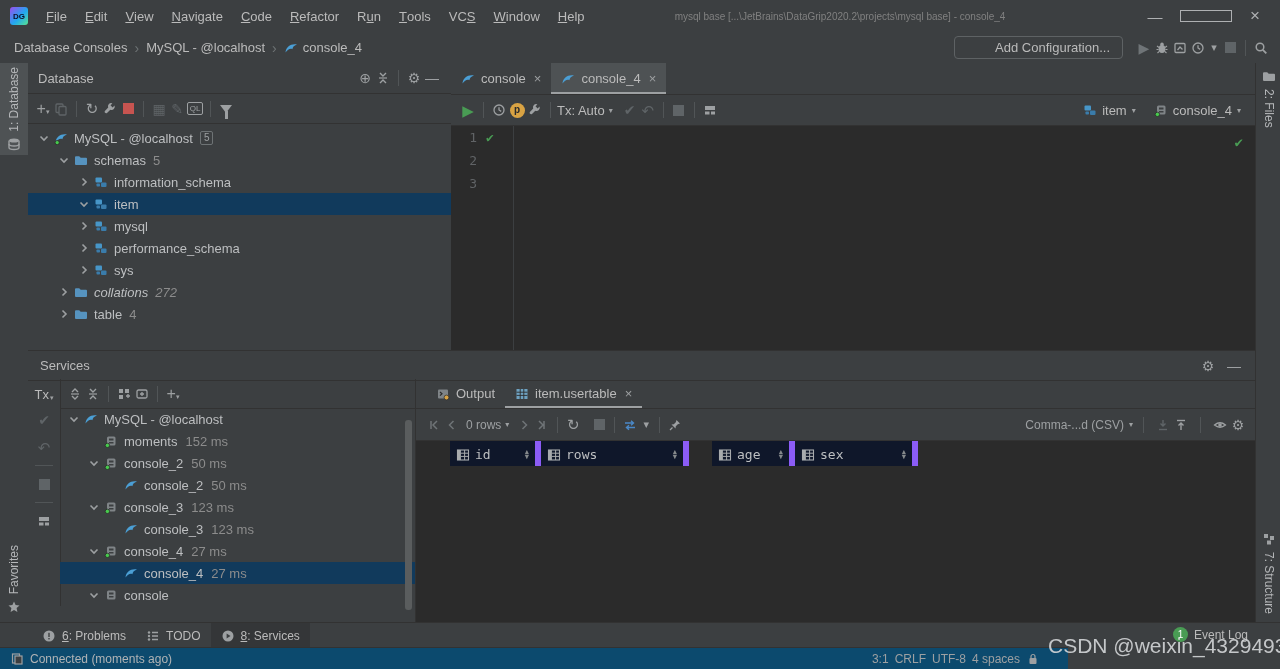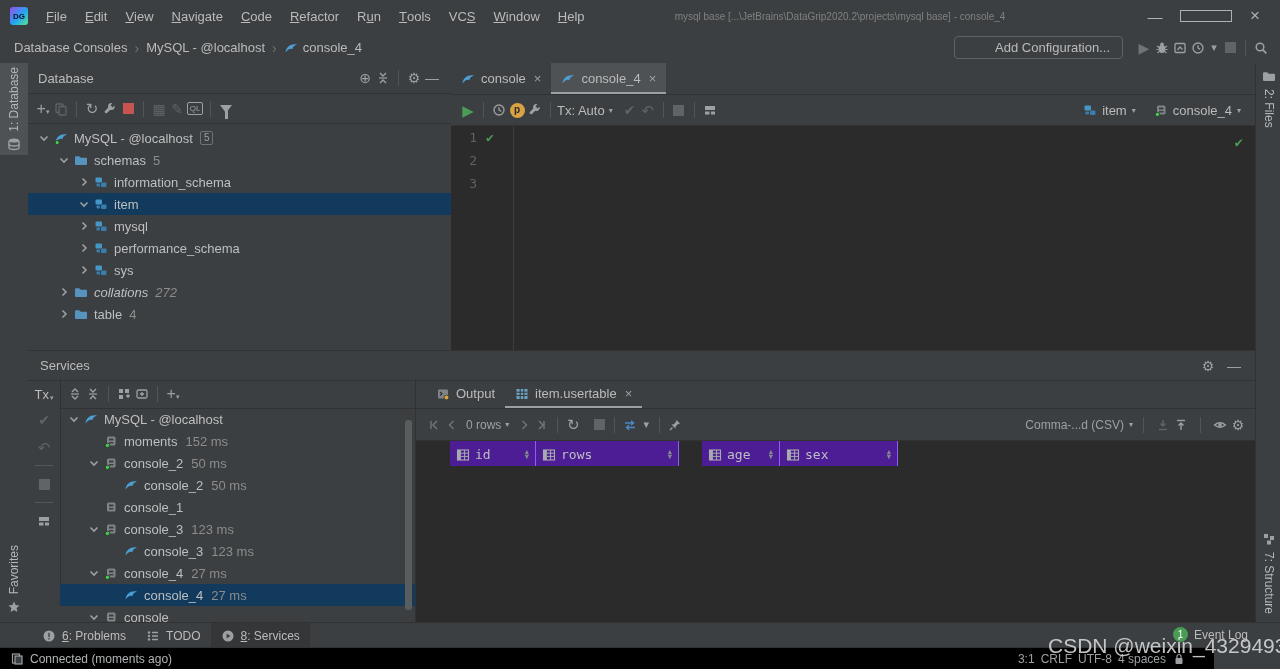--- a/index.html
+++ b/index.html
@@ -85,35 +85,35 @@
   #svc-scroll{position:absolute;left:377px;top:70px;width:7px;height:190px;background:#5a5d5e;border-radius:3px;}
   #svc-divider{position:absolute;left:387px;top:29px;width:1px;bottom:0;background:#323232;}
   
   #out-area{position:absolute;left:388px;top:29px;right:0;bottom:0;}
   #out-tabs{height:29px;display:flex;align-items:center;padding-left:10px;border-bottom:1px solid #323232;}
   .otab{display:flex;align-items:center;gap:6px;padding:0 10px;height:100%;position:relative;color:#bbbbbb;}
   .otab.active::after{content:"";position:absolute;left:0;right:0;bottom:0;height:2px;background:#9da0a2;}
   #grid-toolbar{height:31px;display:flex;align-items:center;padding:0 8px;border-bottom:1px solid #323232;}
   #grid-head{height:27px;background:#2b2b2b;display:flex;}
   .gh-gutter{width:34px;background:#2b2b2b;}
-  .gh-cell{background:#4c1d95;border-right:1px solid #8b5cf6;display:flex;align-items:center;
+  .gh-cell{background:#0f172a;border-right:6px solid #8b5cf6;display:flex;align-items:center;
            padding:0 6px;font-family:"DejaVu Sans Mono",monospace;font-size:13px;color:#bdbfc1;gap:5px;}
   .gh-gap{width:23px;background:#2b2b2b;}
   #grid-body{position:absolute;left:0;top:87px;right:0;bottom:0;background:#2b2b2b;}
   .sort{display:flex;flex-direction:column;margin-left:auto;color:#85898b;font-size:7px;line-height:5px;}
   
   #toolwin-bar{left:0;top:622px;width:1280px;height:25px;background:#3c3f41;border-top:1px solid #323232;
                display:flex;align-items:flex-start;}
   .tw-tab{display:flex;align-items:center;gap:6px;padding:0 10px;height:100%;color:#bbbbbb;font-size:12px;}
   .tw-tab u{text-decoration:underline;}
   .tw-tab.active{background:#343638;}
   #event-log{position:absolute;right:32px;top:622px;height:25px;display:flex;align-items:center;gap:6px;font-size:12px;}
   .evt-count{width:15px;height:15px;border-radius:50%;background:#499c54;color:#fff;font-size:10px;
              display:flex;align-items:center;justify-content:center;}
-  #statusbar{left:0;top:647px;width:1214px;height:22px;background:#000000;border-top:1px solid #323232;
+  #statusbar{left:0;top:647px;width:1068px;height:22px;background:#0c4a6e;border-top:1px solid #323232;
              display:flex;align-items:center;font-size:12px;color:#9da0a2;}
   #status-right{position:absolute;right:28px;top:0;height:22px;display:flex;align-items:center;gap:6px;}
   #watermark{left:1048px;top:634px;font-size:21px;color:rgba(208,211,213,.92);z-index:60;white-space:nowrap;}
   
   .sq{display:inline-block;width:11px;height:11px;background:#5f6467;}
   .sq.red{background:#c75450;}
   .funnel{width:0;height:0;border-left:6px solid transparent;border-right:6px solid transparent;
           border-top:8px solid #9da0a2;position:relative;}
   .funnel::after{content:"";position:absolute;left:-1.5px;top:-2px;width:3px;height:8px;background:#9da0a2;}
   .ql{border:1px solid #9da0a2;border-radius:2px;color:#9da0a2;font-size:8px;padding:0 2px;line-height:11px;}
@@ -635,31 +635,20 @@
           <span class="expander"></span>
           <span class="ticon">
             <svg width="14" height="14" viewBox="0 0 14 14">
               <path d="M1.5 11.5 C2 5.5 7 2.2 13 3.4 C9.7 4.6 8.6 6.2 8.4 8.2 C6.3 7 3.6 8.6 1.5 11.5 Z" fill="#4b9fd5"></path>
             </svg>
           </span>
           <span class="tlabel">console_2</span>
           <span class="ttime">50 ms</span>
         </div>
         <div class="tree-row" style="padding-left: 26px;">
-          <span class="expander"></span>
-          <span class="ticon">
-            <svg width="14" height="14" viewBox="0 0 14 14">
-              <rect x="3" y="2.5" width="8.5" height="9" rx="1.5" fill="#7f8487"></rect>
-              <rect x="5" y="4.5" width="4.5" height="2" fill="#3c3f41"></rect>
-              <rect x="5" y="8" width="4.5" height="1.5" fill="#3c3f41"></rect>
-            </svg>
-          </span>
-          <span class="tlabel">console_1</span>
-        </div>
-        <div class="tree-row" style="padding-left: 26px;">
           <span class="expander">
             <svg width="14" height="14" viewBox="0 0 14 14">
               <polyline points="3.5,5.5 7,9 10.5,5.5" fill="none" stroke="#9da0a2" stroke-width="1.6"></polyline>
             </svg>
           </span>
           <span class="ticon">
             <svg width="14" height="14" viewBox="0 0 14 14">
               <rect x="3" y="2.5" width="8.5" height="9" rx="1.5" fill="#7f8487"></rect>
               <rect x="5" y="4.5" width="4.5" height="2" fill="#3c3f41"></rect>
               <rect x="5" y="8" width="4.5" height="1.5" fill="#3c3f41"></rect>

